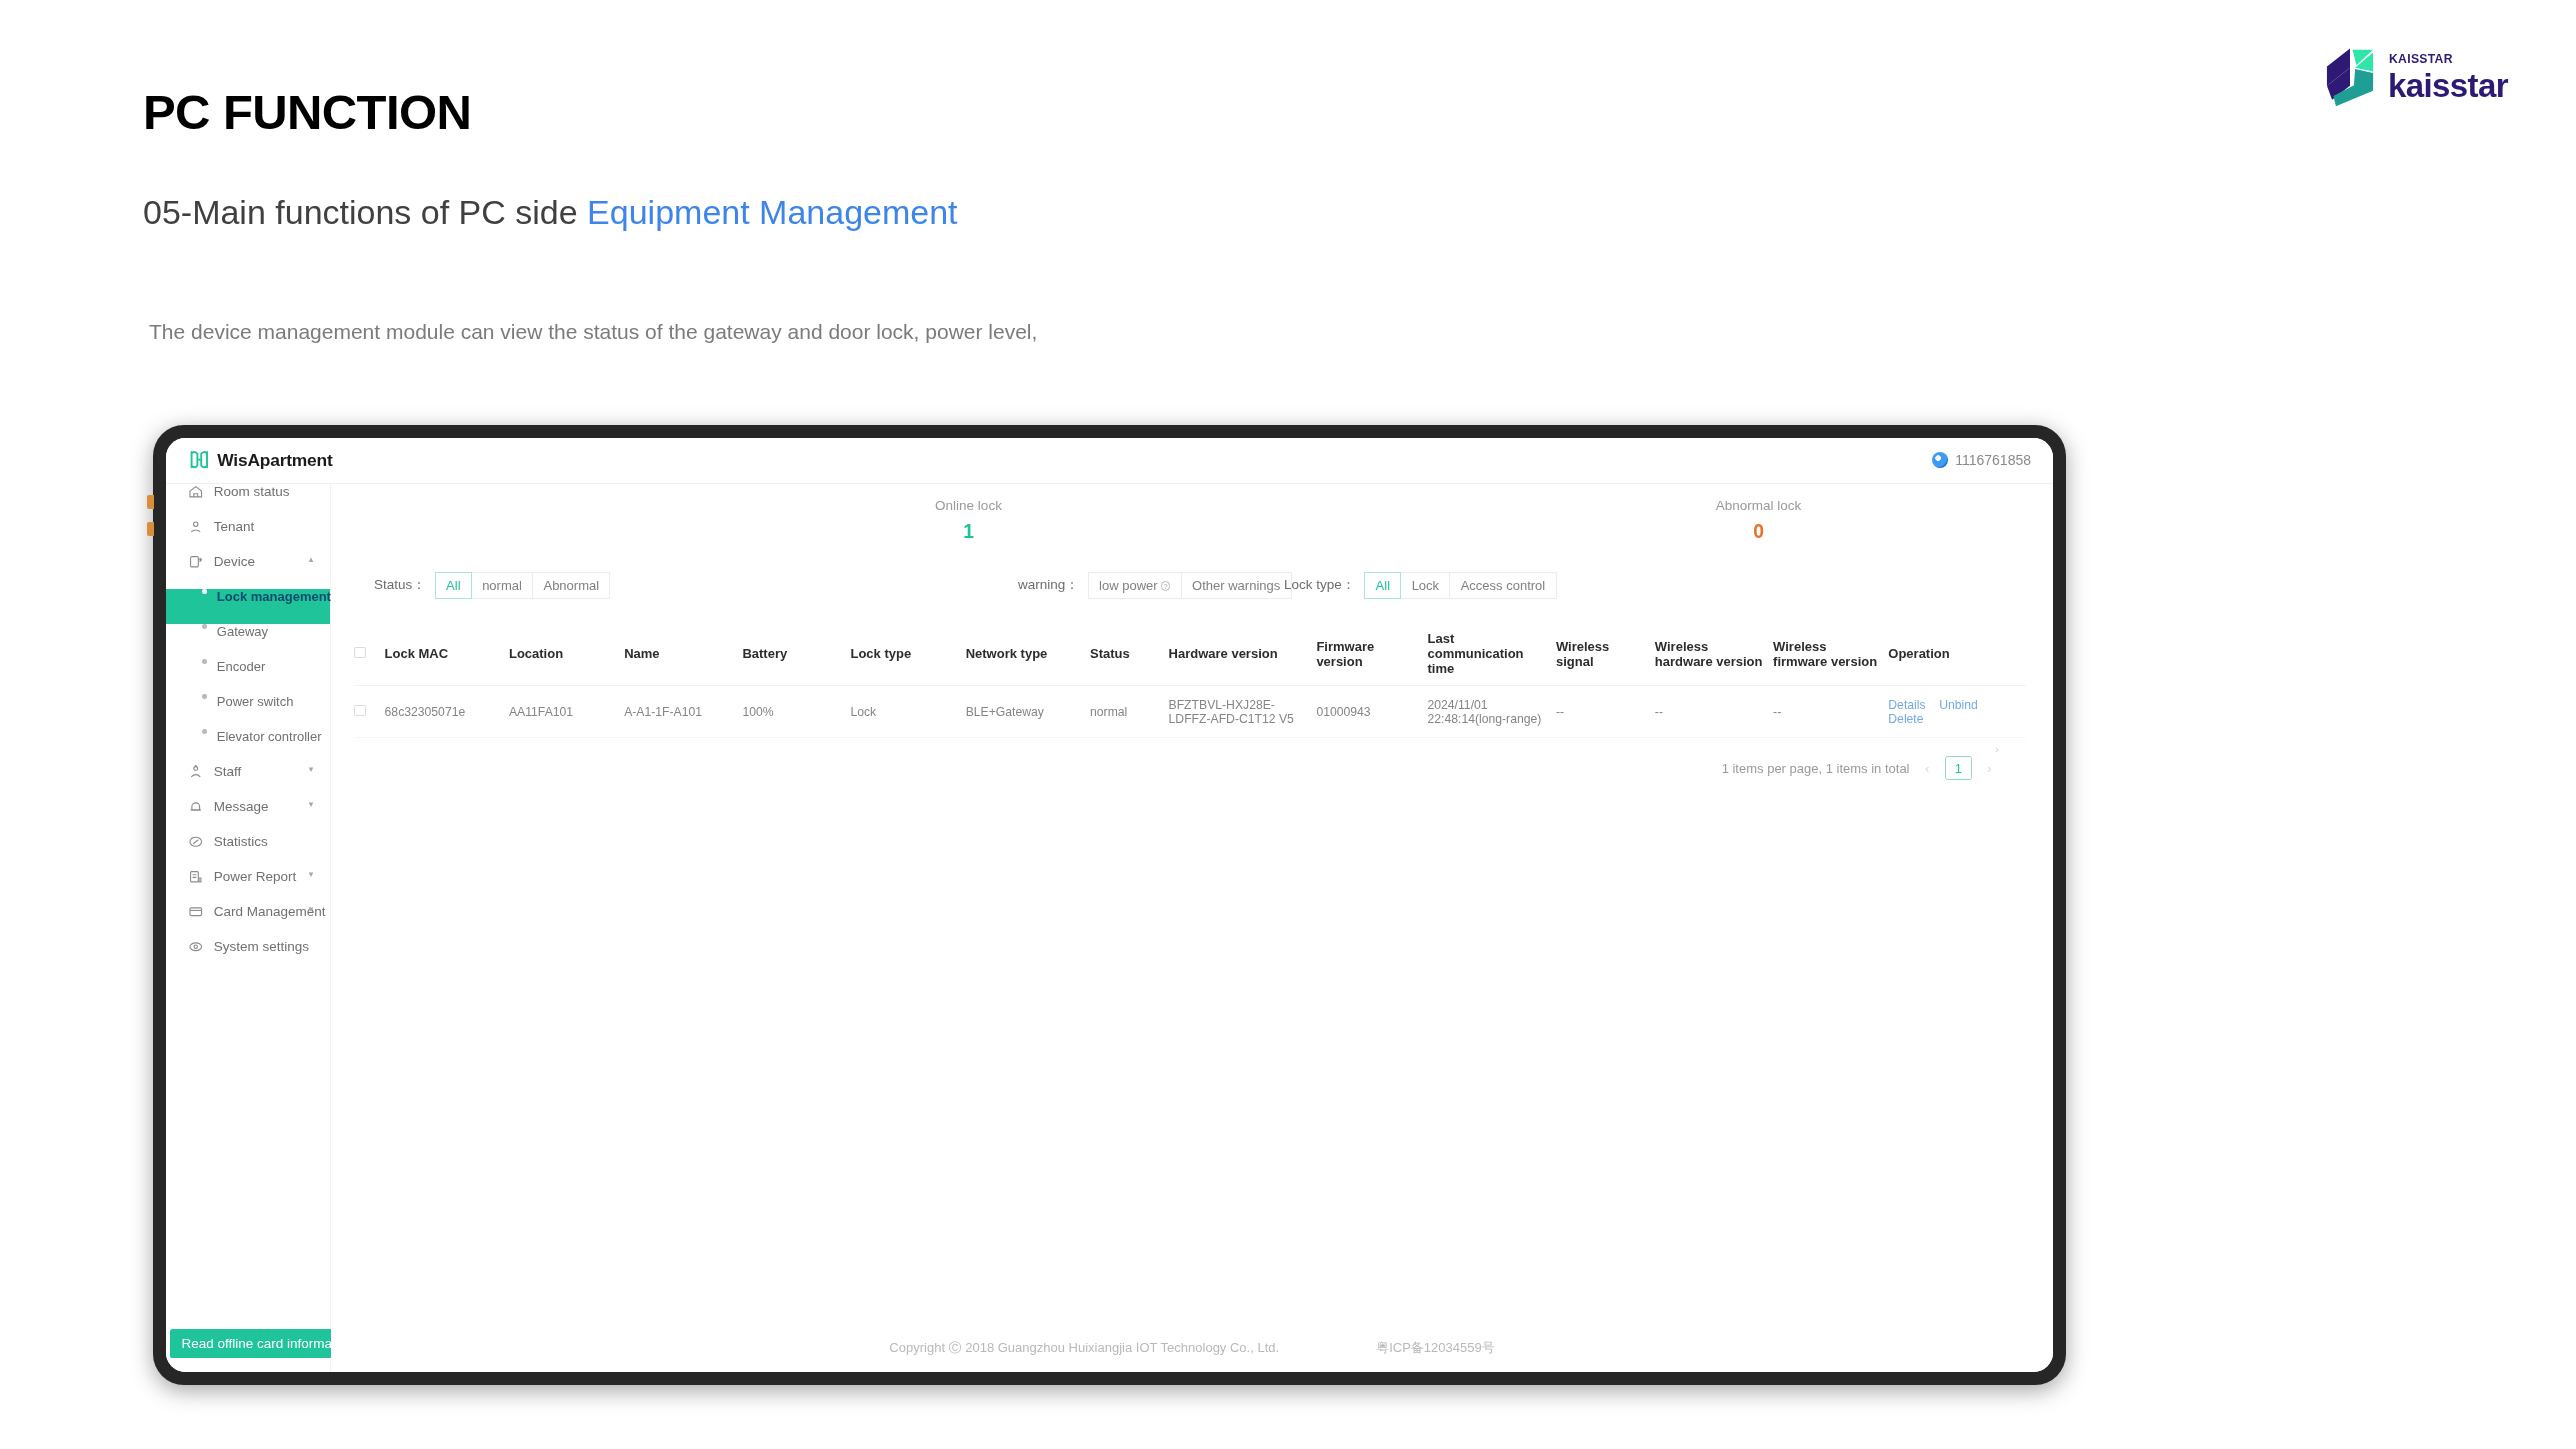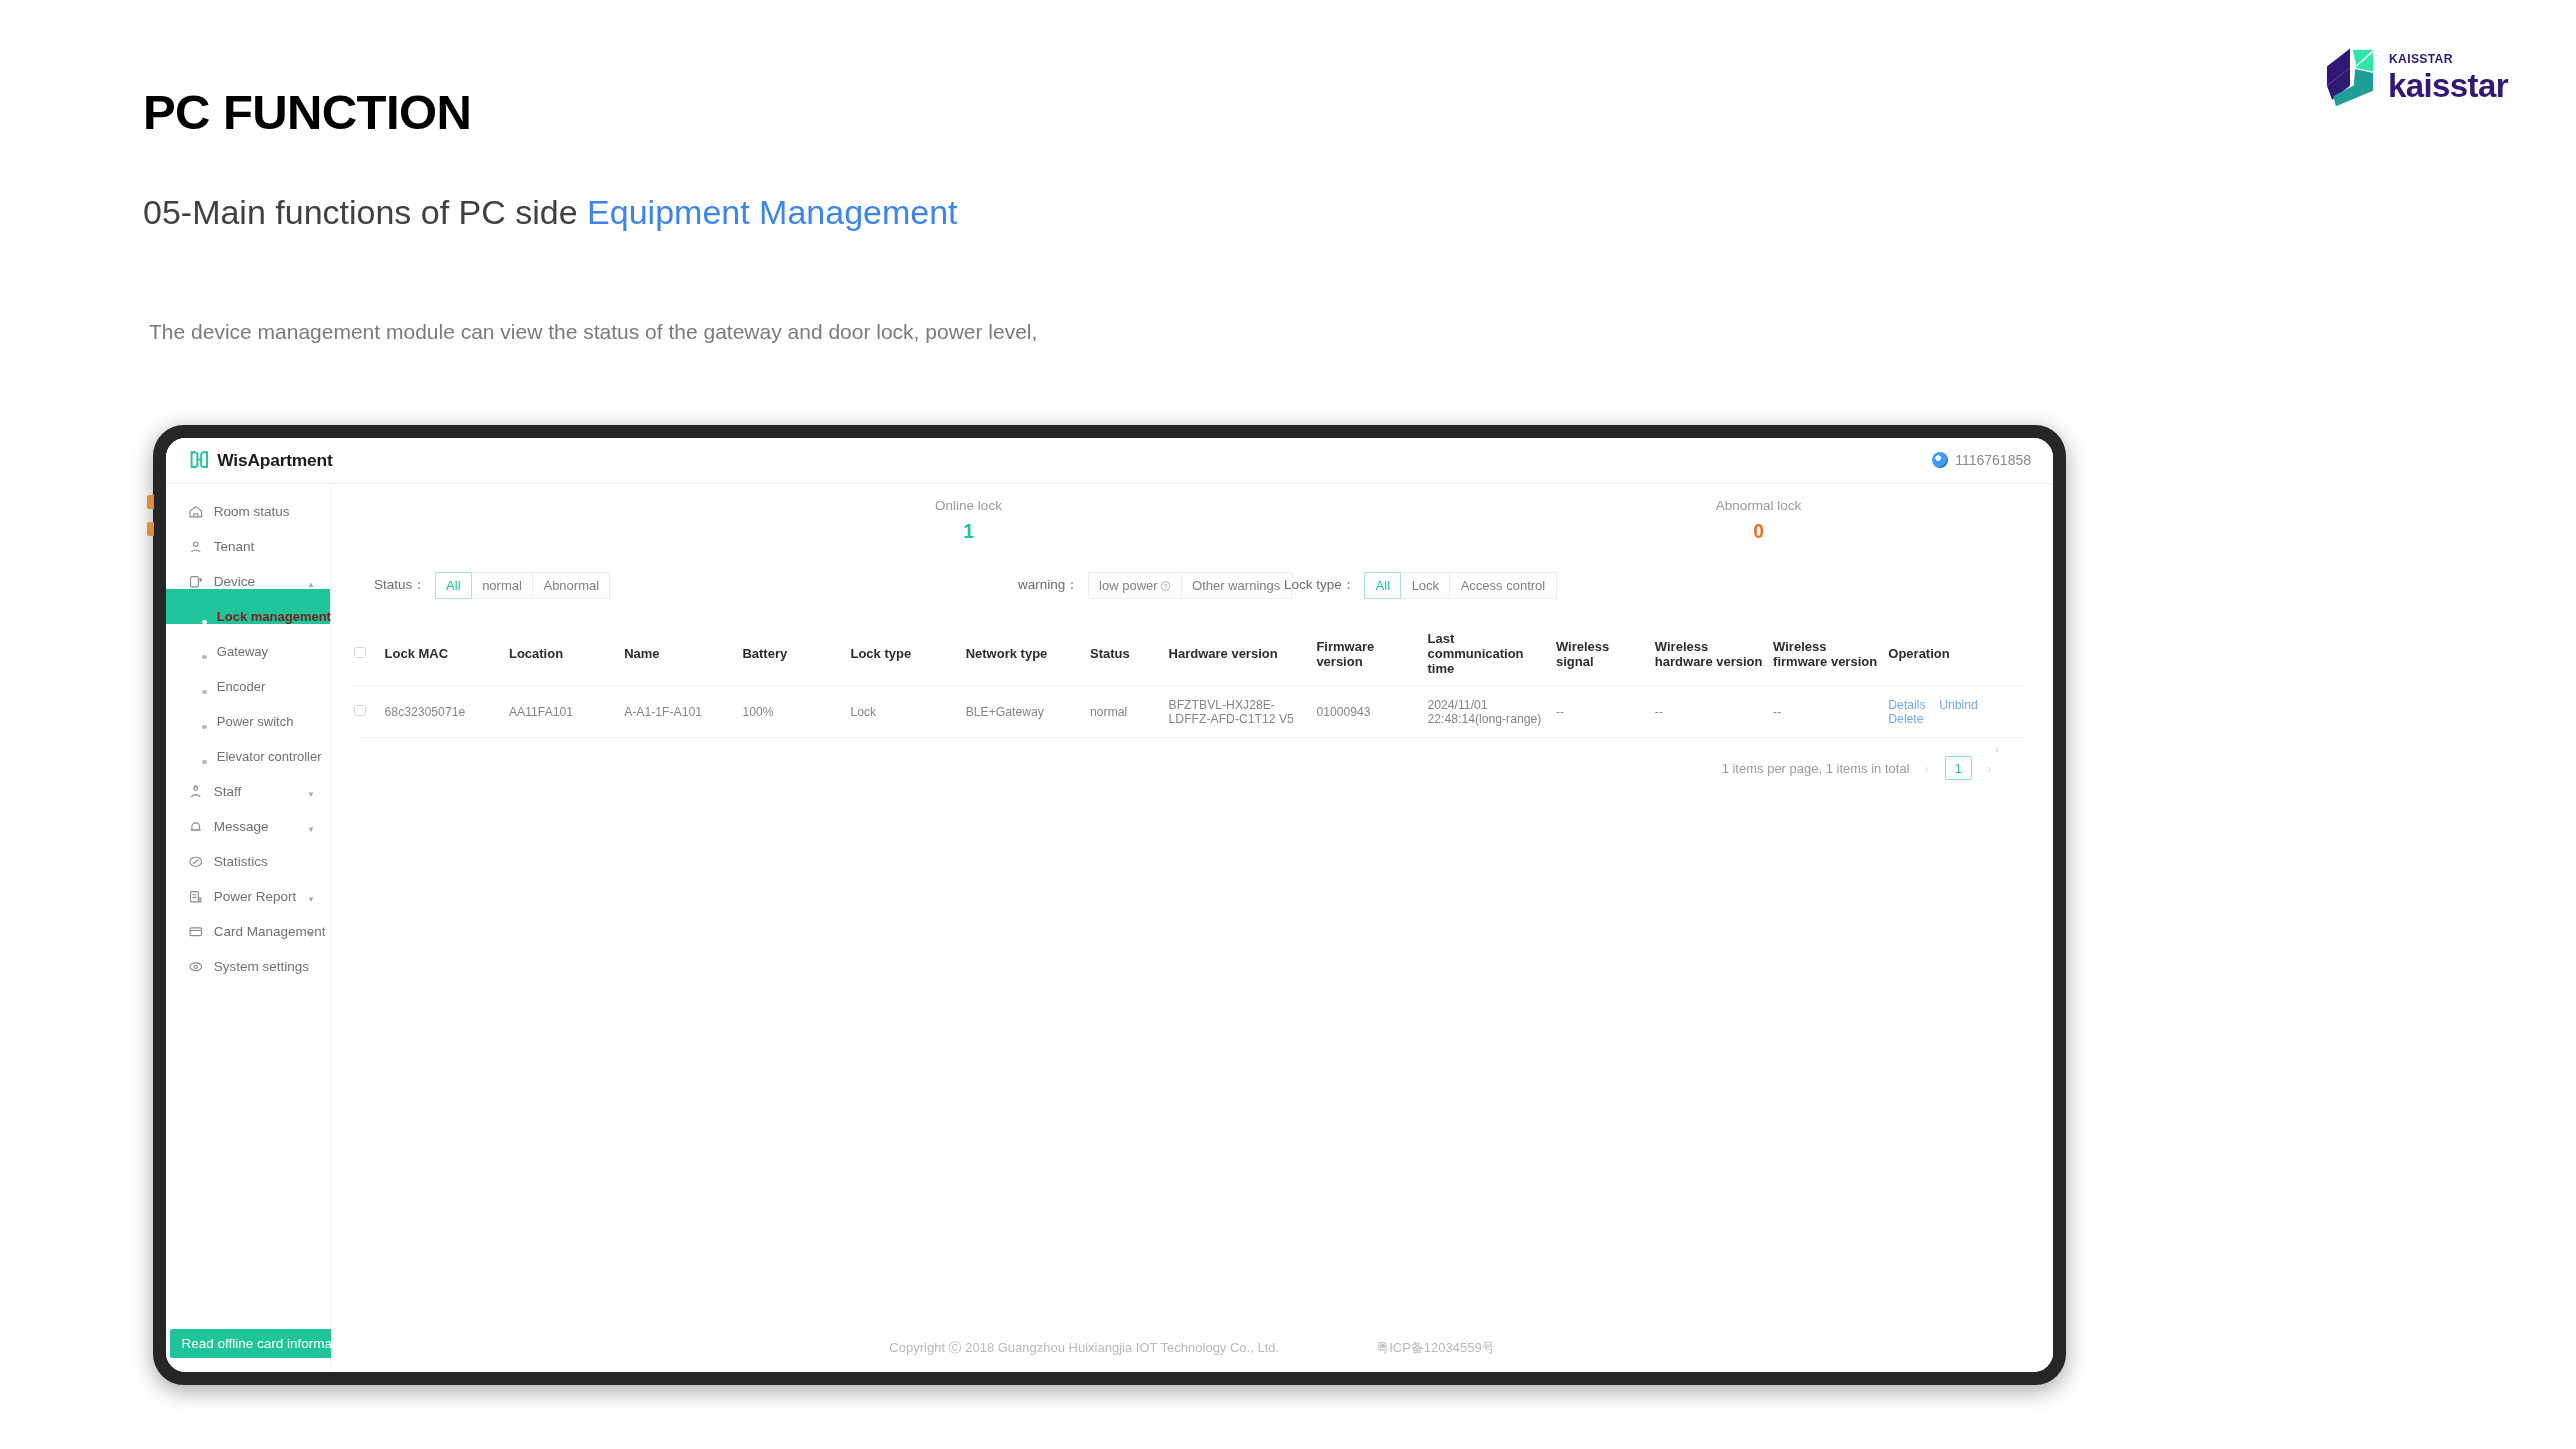--- a/index.html
+++ b/index.html
@@ -70,31 +70,31 @@
     background: radial-gradient(circle at 38% 38%, #ffffff 0 18%, #3f9cf5 22% 62%, #1c6fd0 66% 100%);
   }
   .user-id { font-size: 14px; color: #8a8a8a; }
 
   
   .sidebar {
     position: absolute; left: 0; top: 46px; bottom: 0; width: 165px;
     background: #ffffff; border-right: 0.6px solid #f3f3f3;
   }
   .nav-item {
-    position: relative; display: flex; align-items: flex-end;
+    position: relative; display: flex; align-items: flex-start;
     height: 35px; padding-left: 22px; gap: 10.3px;
     font-size: 13.5px; color: #707070; white-space: nowrap;
   }
   .nav-item .caret { position: absolute; right: 16.7px; font-size: 9px; color: #a7a7a7; }
   .nav-item.sub { padding-left: 36px; font-size: 13px; }
   .nav-item.sub .dot {
     width: 4.5px; height: 4.5px; border-radius: 50%; background: #b9b9b9; flex: none;
   }
   .nav-item.active {
-    background: #1fc49a; color: #7f1d1d; font-weight: bold;
+    background: #1fc49a; color: #0c4a6e; font-weight: bold;
   }
   .nav-item.active .dot { background: #ffffff; }
   .nav-icon { width: 15.5px; height: 15.5px; flex: none; color: #8b8b8b; }
 
   .offline-btn {
     position: absolute; left: 3.9px; bottom: 14px;
     background: #1fc49a; color: #ffffff;
     font-size: 13.5px; padding: 7px 11.6px; border: none; border-radius: 2.6px;
     cursor: pointer; white-space: nowrap;
   }

